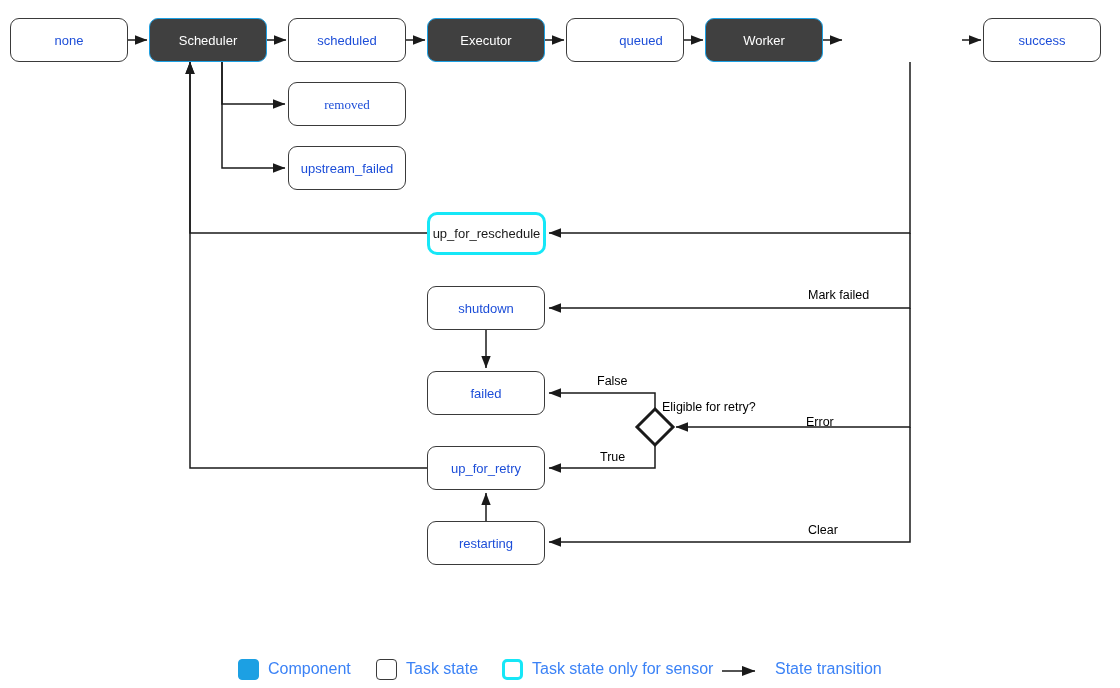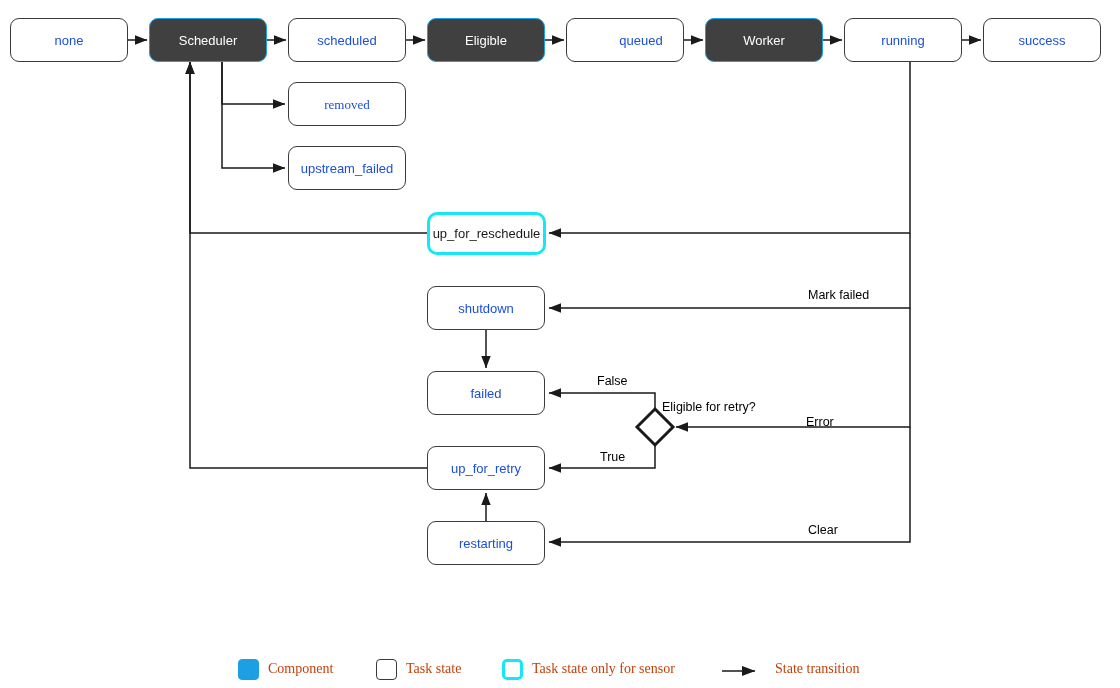--- a/index.html
+++ b/index.html
@@ -94,25 +94,24 @@
     border: 3px solid #16E7F7;
     border-radius: 5px;
   }
   .swatch.arrow {
     width: 44px;
     height: 12px;
     margin-right: 9px;
     position: relative;
   }
   .legend-text {
-    font-size: 14px;
-    color: #c2410c;
+    font-size: 16px;
+    color: #3b82f6;
     line-height: 1;
     white-space: nowrap;
-    font-family: Liberation Serif, serif;
   }
 </style>
 </head>
 <body>
 
 <div id="canvas">
 
   <svg class="edges" viewBox="0 0 1120 688" width="1120" height="688">
     <defs>
       <marker id="ah" markerWidth="9" markerHeight="9" refX="8.2" refY="3.2" orient="auto" markerUnits="strokeWidth">
@@ -162,34 +161,31 @@
 
   <div class="node component" style="left:149px; top:18px;  width:118px; height:44px;">
     <span>Scheduler</span>
   </div>
 
   <div class="node task" style="left:288px; top:18px;  width:118px; height:44px;">
     <span>scheduled</span>
   </div>
 
   <div class="node component" style="left:427px; top:18px;  width:118px; height:44px;">
-    <span>Eligible</span>
+    <span>Executor</span>
   </div>
 
   <div class="node task" style="left:566px; top:18px;  width:118px; height:44px;padding-left:32px;">
     <span>queued</span>
   </div>
 
   <div class="node component" style="left:705px; top:18px;  width:118px; height:44px;">
     <span>Worker</span>
   </div>
 
-  <div class="node task" style="left:844px; top:18px;  width:118px; height:44px;">
-    <span>running</span>
-  </div>
 
   <div class="node task" style="left:983px; top:18px;  width:118px; height:44px;">
     <span>success</span>
   </div>
 
   <div class="node task" style="left:288px; top:82px;  width:118px; height:44px;font-family:Liberation Serif, serif;">
     <span>removed</span>
   </div>
 
   <div class="node task" style="left:288px; top:146px; width:118px; height:44px;">

